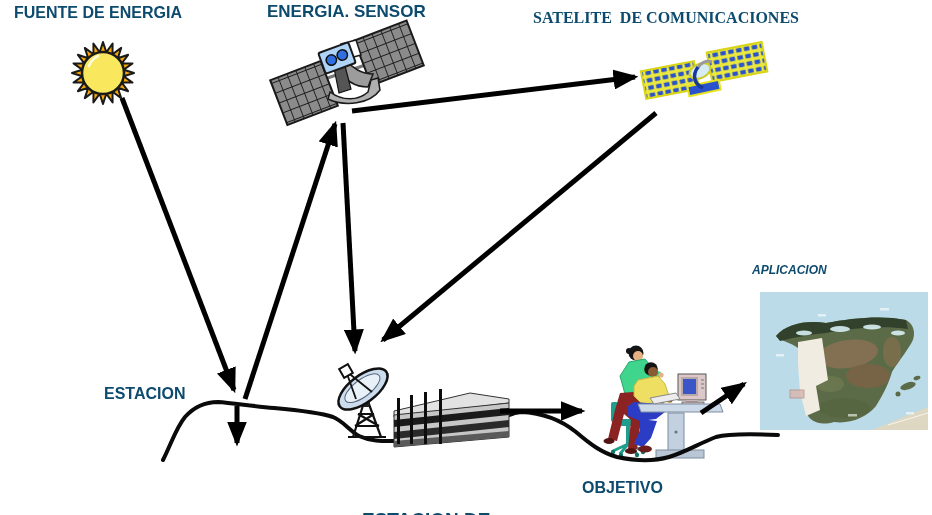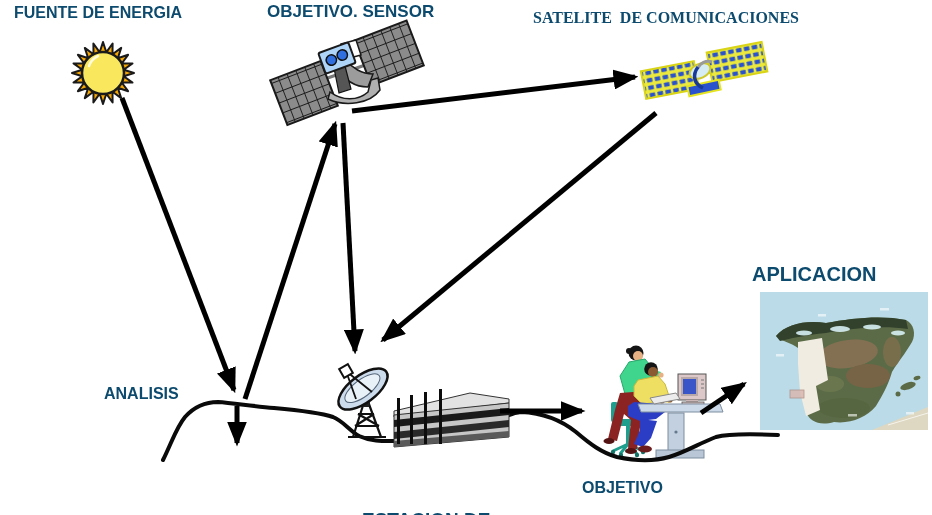--- a/index.html
+++ b/index.html
@@ -17,21 +17,21 @@
     color:#0c4a6e;
     white-space:pre;
     letter-spacing:0px;
   }
   .lbl-energy{left:14px;top:4px;font-size:16px;}
   .lbl-sensor{left:267px;top:2px;font-size:17px;}
   .lbl-comms{left:533px;top:9px;font-size:16px;font-family:Liberation Serif, serif;}
   .lbl-target{left:104px;top:385px;font-size:16px;}
   .lbl-station{left:362px;top:452px;font-size:19px;line-height:27px;}
   .lbl-analysis{left:582px;top:479px;font-size:16px;}
-  .lbl-application{left:752px;top:263px;font-size:20px;}
+  .lbl-application{left:752px;top:263px;font-size:12px;font-style:italic;}
 </style>
 </head>
 <body>
 
 <div class="canvas">
 
 <svg width="932" height="515" viewBox="0 0 932 515" xmlns="http://www.w3.org/2000/svg">
   <defs>
     <marker id="ah" markerWidth="5" markerHeight="4" refX="4.3" refY="2" orient="auto" markerUnits="strokeWidth">
       <path d="M0,0 L5,2 L0,4 Z" fill="#000"></path>
@@ -217,23 +217,23 @@
       <rect x="120" y="16" width="9" height="2.5"></rect>
       <rect x="58" y="22" width="8" height="2.5"></rect>
       <rect x="16" y="62" width="8" height="2.5"></rect>
       <rect x="88" y="122" width="9" height="2.5"></rect>
       <rect x="146" y="120" width="8" height="2.5"></rect>
     </g>
   </g>
 </svg>
 
 <div class="lbl lbl-energy">FUENTE DE ENERGIA</div>
-<div class="lbl lbl-sensor">OBJETIVO. SENSOR</div>
+<div class="lbl lbl-sensor">ENERGIA. SENSOR</div>
 <div class="lbl lbl-comms">SATELITE  DE COMUNICACIONES</div>
-<div class="lbl lbl-target">ANALISIS</div>
+<div class="lbl lbl-target">ESTACION</div>
 <div class="lbl lbl-station">
   <div>ESTACION DE</div>
   
 </div>
 <div class="lbl lbl-analysis">OBJETIVO</div>
 <div class="lbl lbl-application">APLICACION</div>
 
 </div>
 
 </body></html>

